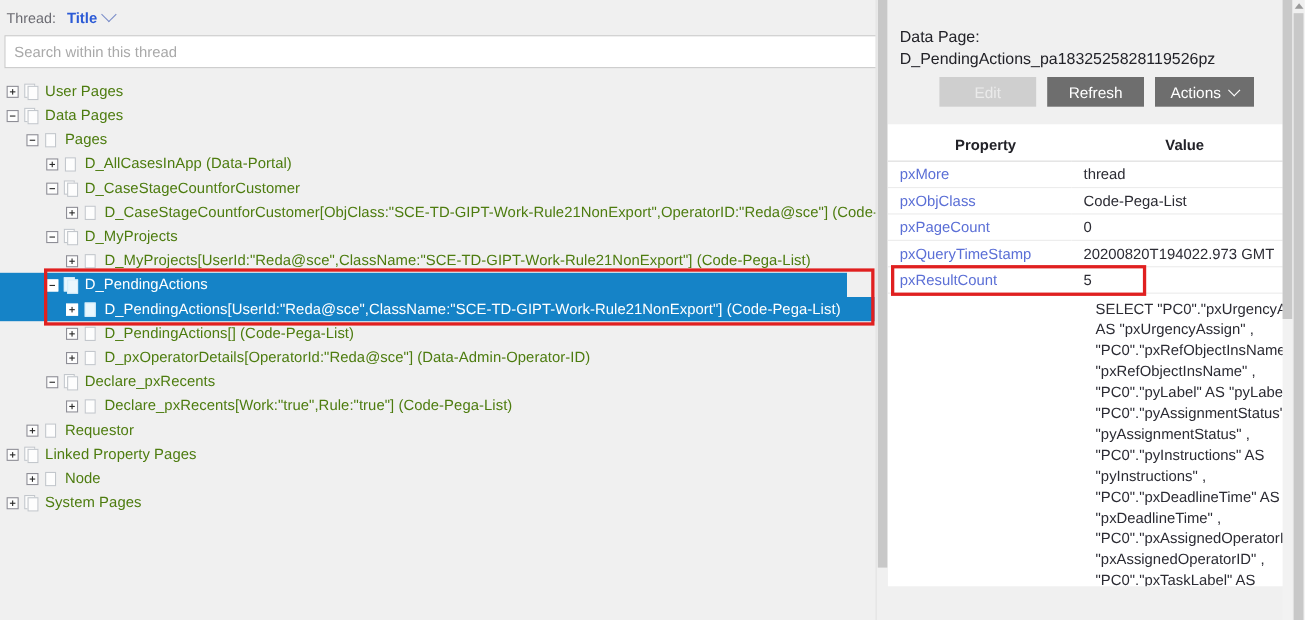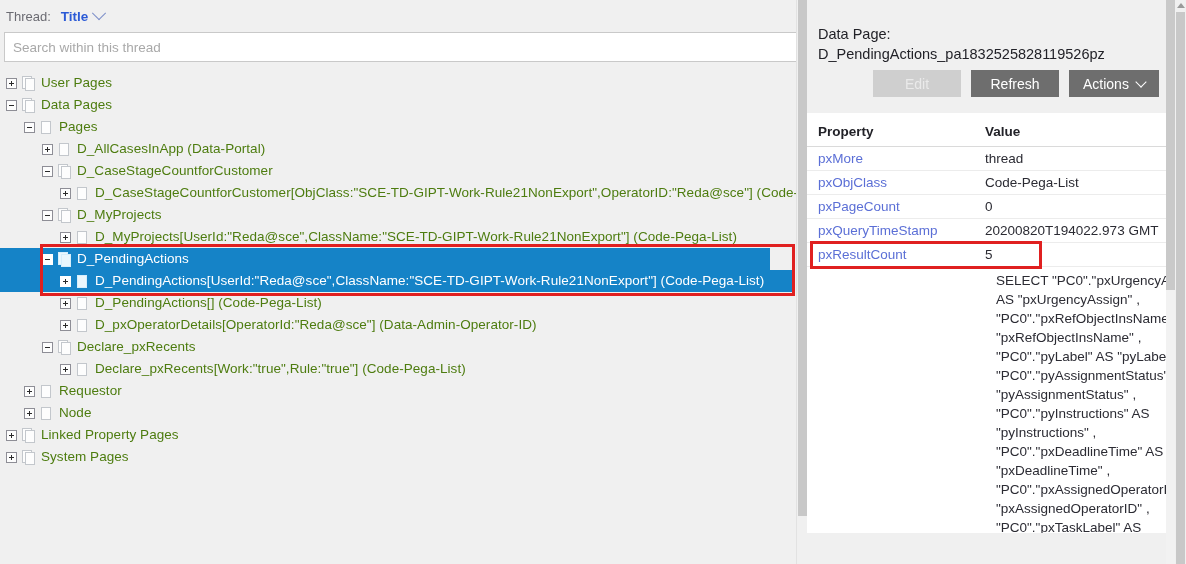--- a/index.html
+++ b/index.html
@@ -206,21 +206,21 @@
   }
   .dp-title-line2 {
     font-size: 14.5px;
     color: #222228;
     line-height: 20px;
   }
   .btn-row {
     display: flex;
     gap: 10px;
     margin-top: 6px;
-    padding-left: 66px;
+    padding-left: 47px;
   }
   .btn {
     height: 27px;
     min-width: 88px;
     display: inline-flex;
     align-items: center;
     justify-content: center;
     font-size: 14px;
     font-family: "Liberation Sans", sans-serif;
     border: none;
@@ -253,21 +253,21 @@
     height: 420px;
     position: relative;
     overflow: hidden;
   }
   .prop-table {
     width: 100%;
     border-collapse: collapse;
     table-layout: fixed;
   }
   .prop-table th {
-    text-align: left;
+    text-align: center;
     font-size: 13.5px;
     font-weight: bold;
     color: #222228;
     padding: 11px 0 7px 11px;
     border-bottom: 1px solid #dadada;
   }
   .prop-table th.c1 { width: 156px; }
   .prop-table td {
     font-size: 13.5px;
     padding: 4px 0 4px 11px;
@@ -475,35 +475,35 @@
         </div>
         <div class="tree-row">
           <span class="indent" style="width: 24px;"></span>
           <span class="toggle plus"></span>
           <span class="pageicon single">
             <span class="sheet front"></span>
           </span>
           <span class="tree-label">Requestor</span>
         </div>
         <div class="tree-row">
+          <span class="indent" style="width: 6px;"></span>
+          <span class="toggle plus"></span>
+          <span class="pageicon">
+            <span class="sheet back"></span>
+            <span class="sheet front"></span>
+          </span>
+          <span class="tree-label">Linked Property Pages</span>
+        </div>
+        <div class="tree-row">
           <span class="indent" style="width: 24px;"></span>
           <span class="toggle plus"></span>
           <span class="pageicon single">
             <span class="sheet front"></span>
           </span>
           <span class="tree-label">Node</span>
-        </div>
-        <div class="tree-row">
-          <span class="indent" style="width: 6px;"></span>
-          <span class="toggle plus"></span>
-          <span class="pageicon">
-            <span class="sheet back"></span>
-            <span class="sheet front"></span>
-          </span>
-          <span class="tree-label">Linked Property Pages</span>
         </div>
         <div class="tree-row">
           <span class="indent" style="width: 6px;"></span>
           <span class="toggle plus"></span>
           <span class="pageicon">
             <span class="sheet back"></span>
             <span class="sheet front"></span>
           </span>
           <span class="tree-label">System Pages</span>
         </div>

